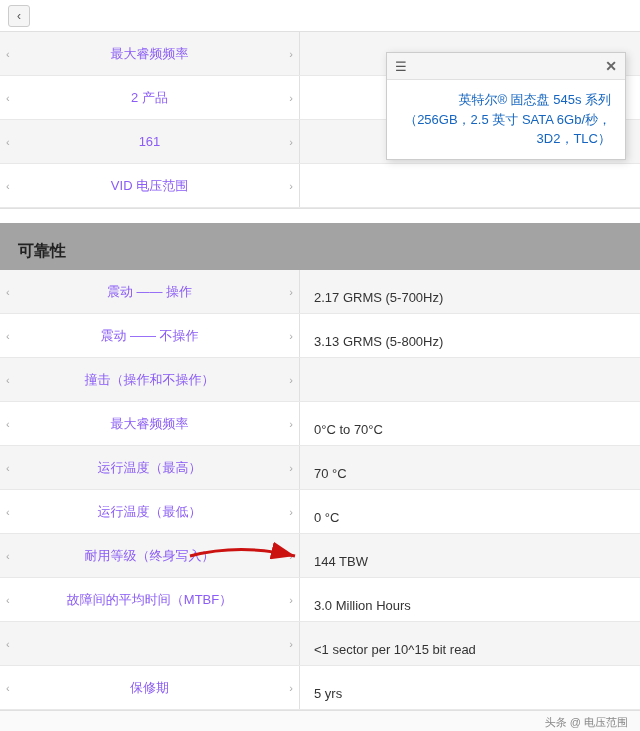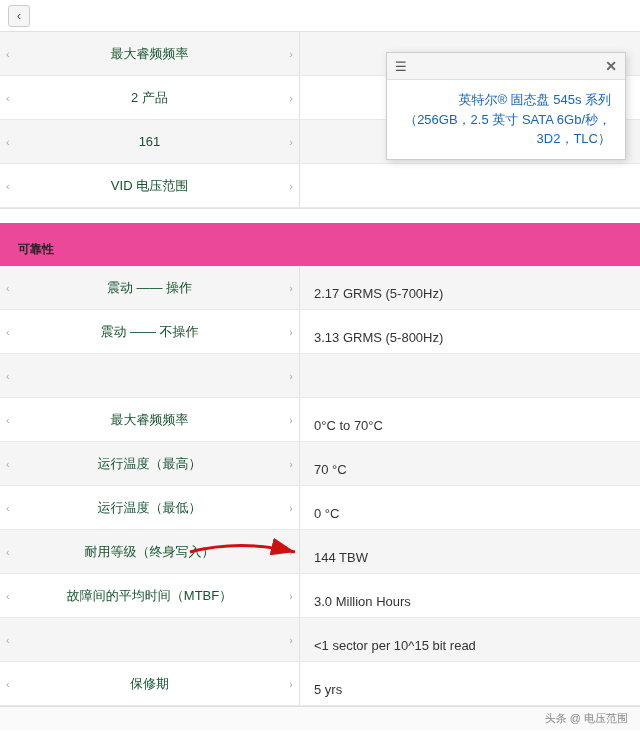--- a/index.html
+++ b/index.html
@@ -75,39 +75,39 @@
     }
     .spec-label-cell .right-arrow {
       position: absolute;
       right: 6px;
       color: #aaa;
       font-size: 11px;
     }
     .spec-label-text {
       text-align: center;
       font-size: 13px;
-      color: #14532d;
+      color: #8b5cf6;
     }
 
     .spec-value-cell {
       flex: 1;
       display: flex;
       align-items: flex-end;
       padding: 8px 14px;
       font-size: 13px;
       color: #333;
     }
 
     
     .section-header {
       padding: 18px 0 8px 18px;
-      font-size: 12px;
+      font-size: 16px;
       font-weight: bold;
       color: #222;
-      background: #ec4899;
+      background: #a3a3a3;
     }
 
     
     .popup-overlay {
       position: absolute;
       top: 52px;
       right: 14px;
       width: 240px;
       background: #fff;
       border: 1px solid #ccc;
@@ -238,20 +238,21 @@
         <span class="right-arrow">›</span>
       </div>
       <div class="spec-value-cell">
         <span>3.13 GRMS (5-800Hz)</span>
       </div>
     </div>
 
     <div class="spec-row dark">
       <div class="spec-label-cell">
         <span class="left-arrow">‹</span>
+        <span class="spec-label-text">撞击（操作和不操作）</span>
         <span class="right-arrow">›</span>
       </div>
     </div>
 
     <div class="spec-row light">
       <div class="spec-label-cell">
         <span class="left-arrow">‹</span>
         <span class="spec-label-text">最大睿频频率</span>
         <span class="right-arrow">›</span>
       </div>

